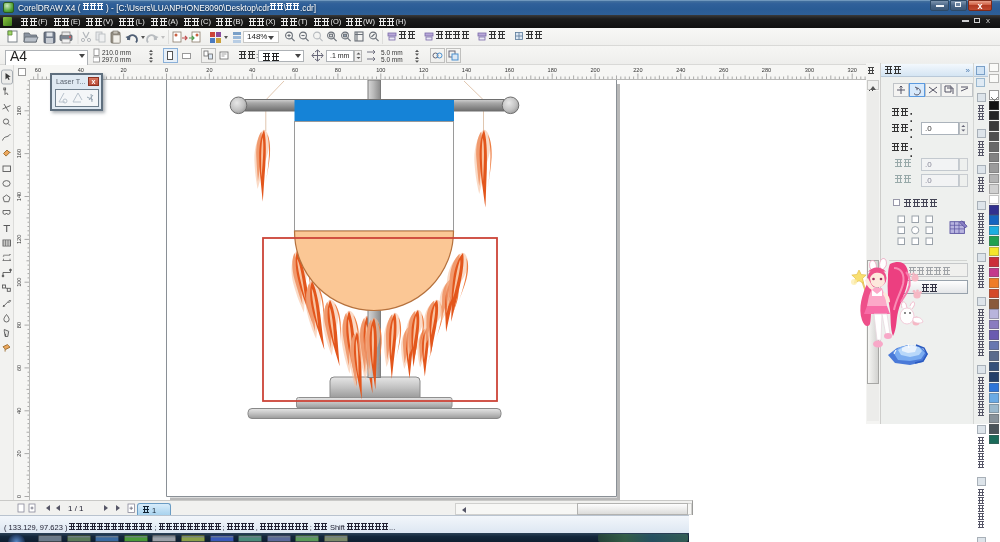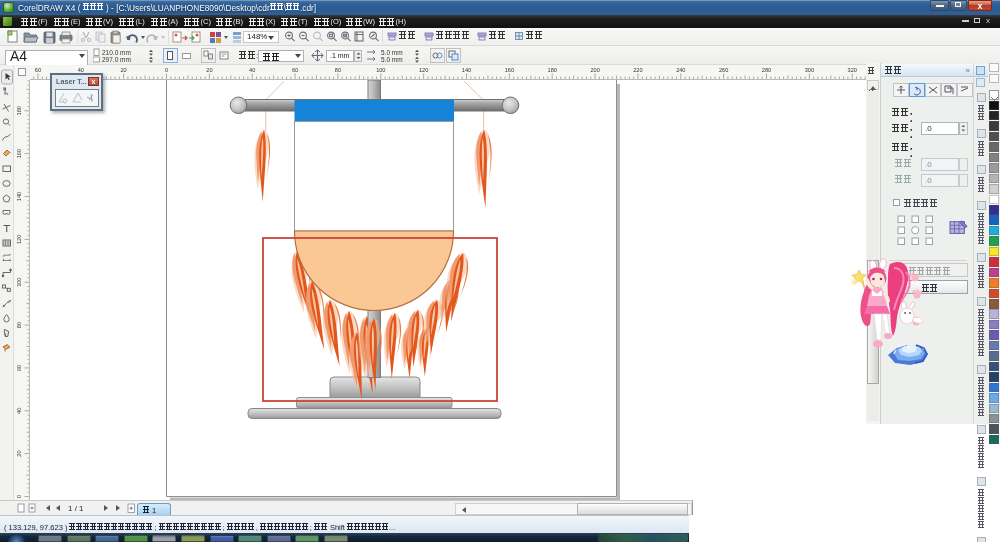--- a/index.html
+++ b/index.html
@@ -435,21 +435,21 @@
 
 <use href="#fl" transform="translate(374,318) scale(0.95,0.74)"></use>
 
 <path d="M294.5,231 a79.5,79.5 0 0 0 159,0 z" fill="#fbc795" stroke="#b5713d" stroke-width="1.2"></path>
 
 <rect x="263" y="238" width="234" height="163" fill="none" stroke="#cc4438" stroke-width="1.8"></rect>
 </svg>
 </div>
 
 <div class="abs" style="left:50px;top:73px;width:53px;height:38px;background:#dfe9f2;border:2px solid #5f6f7e;box-shadow:2px 2px 3px rgba(90,100,110,.5);z-index:30">
-<div style="position:absolute;left:4px;top:2px;font-size:7.2px;font-weight:bold;color:#5a6470">Laser T...</div>
+<div style="position:absolute;left:4px;top:2px;font-size:7.2px;font-weight:normal;color:#5a6470">Laser T...</div>
 <div style="position:absolute;right:2px;top:2px;width:11px;height:9px;background:linear-gradient(#d87860,#b84a38);border:1px solid #8a3020;color:#fff;font-size:7px;line-height:7px;text-align:center;font-weight:bold">x</div>
 <div style="position:absolute;left:3px;top:14px;width:44px;height:18px;background:#f4f6f8;border:1px solid #6e7e8c">
 <svg width="42" height="16" viewBox="0 0 42 16">
         <g stroke="#b8c2cc" fill="none" stroke-width="1">
 <path d="M3,12 L8,3 M3,12 h6"></path>
           <circle cx="9" cy="11" r="2"></circle>
 <path d="M17,12 L22,3 l4,7 M17,12 h8"></path>
 <path d="M33,10 l4,-5 M31,7 l6,3 M35,4 l1,8" stroke="#9aa8b4"></path>
 </g>
       </svg>

